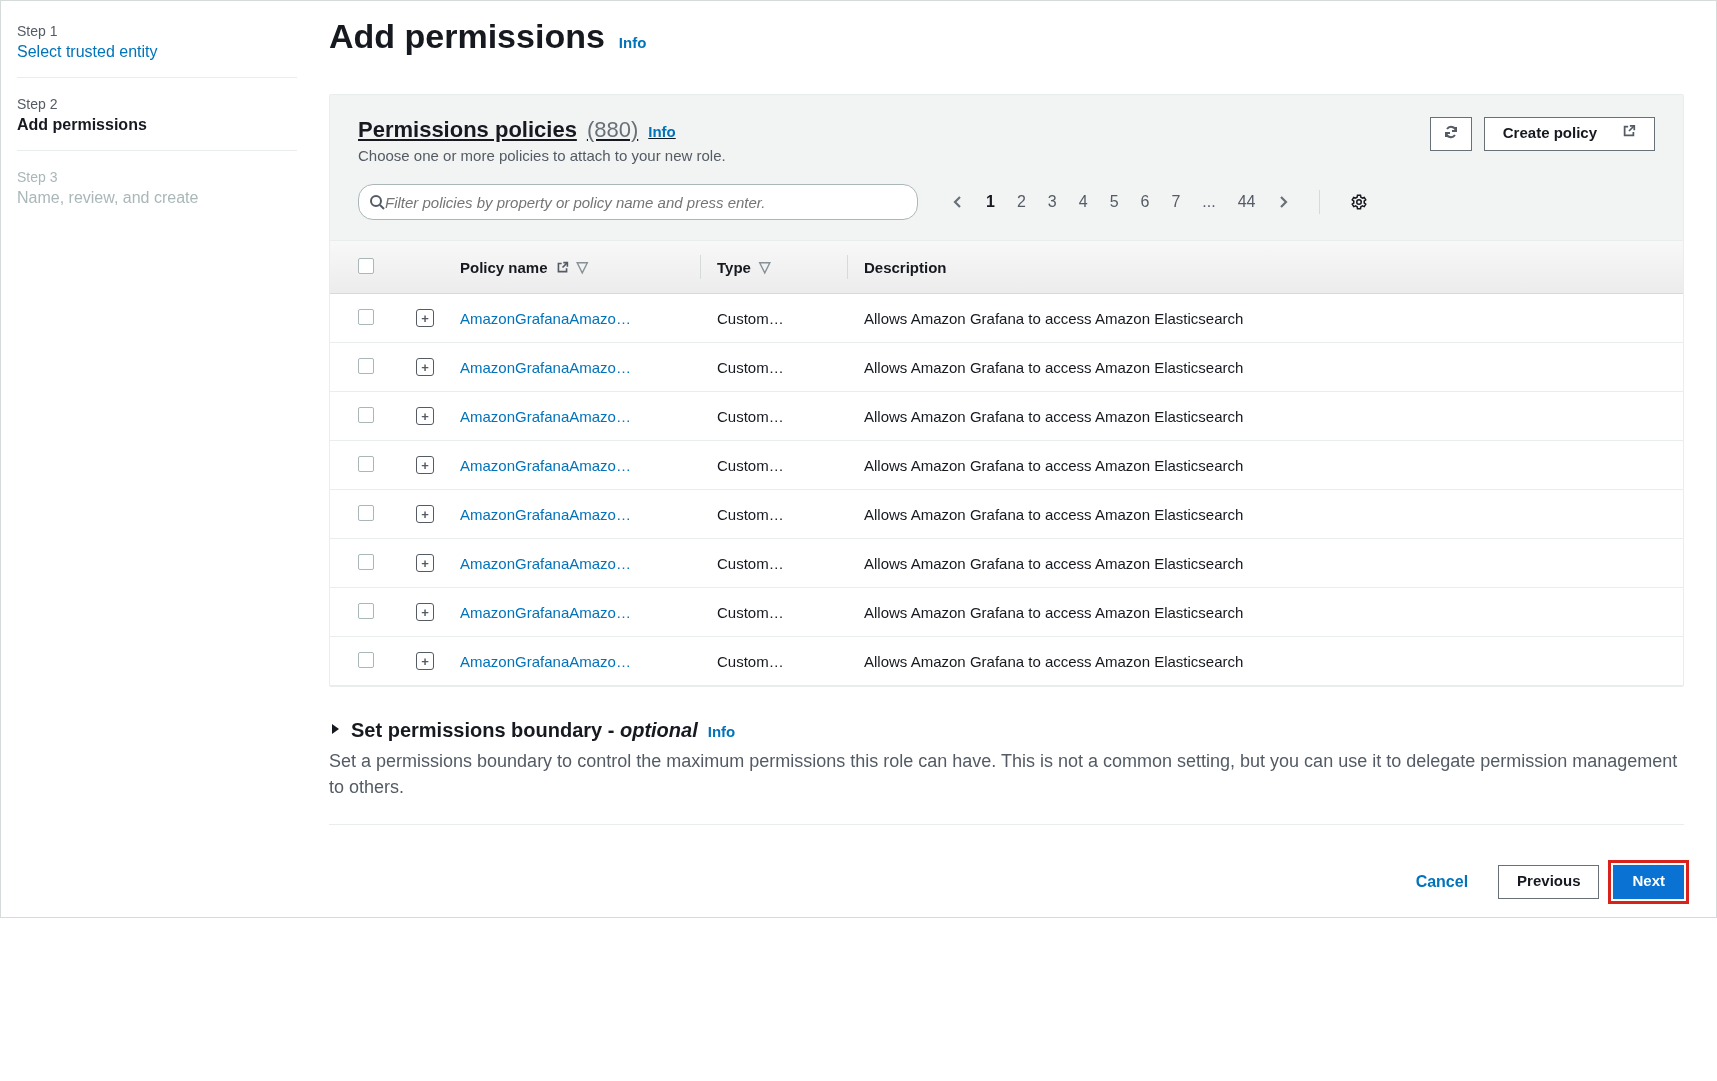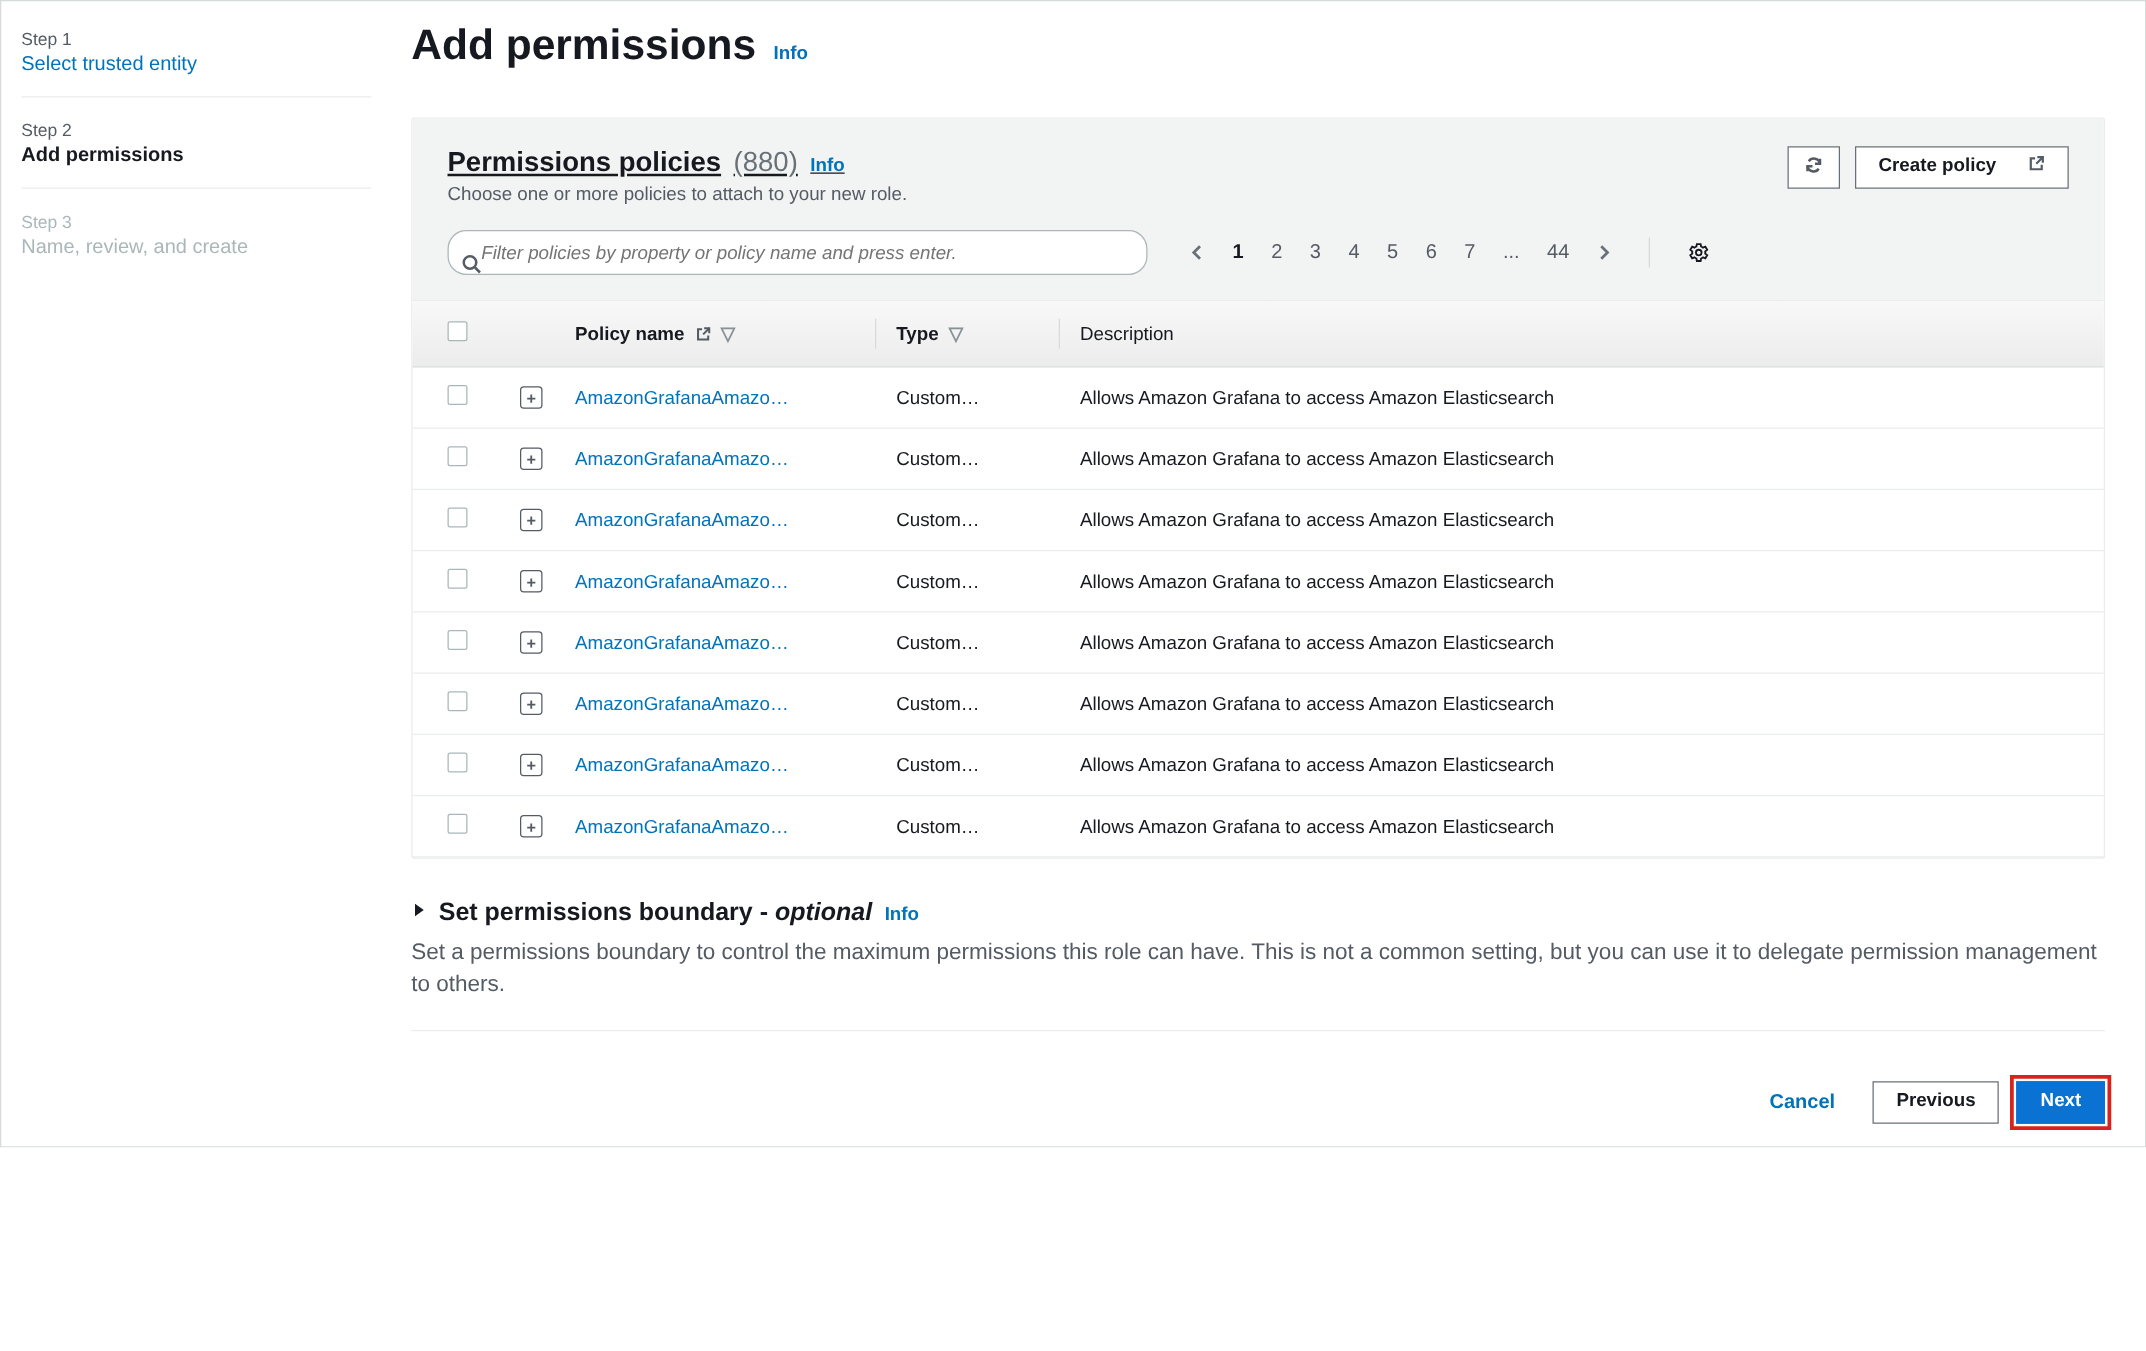--- a/index.html
+++ b/index.html
@@ -69,21 +69,21 @@
     padding:6px 18px; font-size:15px; font-weight:700; color:#16191f;
     cursor:pointer; height:34px;
   }
   .btn-icon-only{ padding:6px 12px;}
   
   .toolbar {
     display:flex; align-items:center; gap:16px; margin-top:20px;
   }
   .search {
     flex: 0 0 560px;
-    display:flex; align-items:flex-end;
+    display:flex; align-items:center;
     border:1px solid #aab7b8; border-radius:15px; background:#fff;
     height:36px; padding:0 10px;
   }
   .search input{
     border:none; outline:none; flex:1; font-size:15px; font-style:italic;
     color:#545b64; background:transparent; height:100%;
   }
   .pagination {
     display:flex; align-items:center; gap:22px; margin-left:18px;
     color:#545b64; font-size:16px;
@@ -97,21 +97,21 @@
     display:flex; align-items:center;
     background:linear-gradient(#f8f8f8,#ececec);
     border-bottom:1px solid #d5dbdb;
     padding:14px 28px;
     font-size:15px; color:#16191f;
   }
   .col-check { width:58px;}
   .col-expand{ width:44px;}
   .col-name  { width:240px; display:flex; align-items:center; gap:8px; font-weight:700;}
   .col-type  { width:130px; display:flex; align-items:center; gap:8px; font-weight:700;}
-  .col-desc  { flex:1; font-weight:400;}
+  .col-desc  { flex:1; font-weight:700;}
   .col-sep   { width:1px; height:24px; background:#d5dbdb; margin:0 16px 0 0;}
   .sort-caret{ color:#879196; }
   .row {
     display:flex; align-items:center;
     border-bottom:1px solid #eaeded;
     padding:12px 28px; font-size:15px;
   }
   .row .col-name { color:#0073bb; font-weight:400;}
   .row .col-type,
   .row .col-desc { font-weight:400; color:#16191f;}

